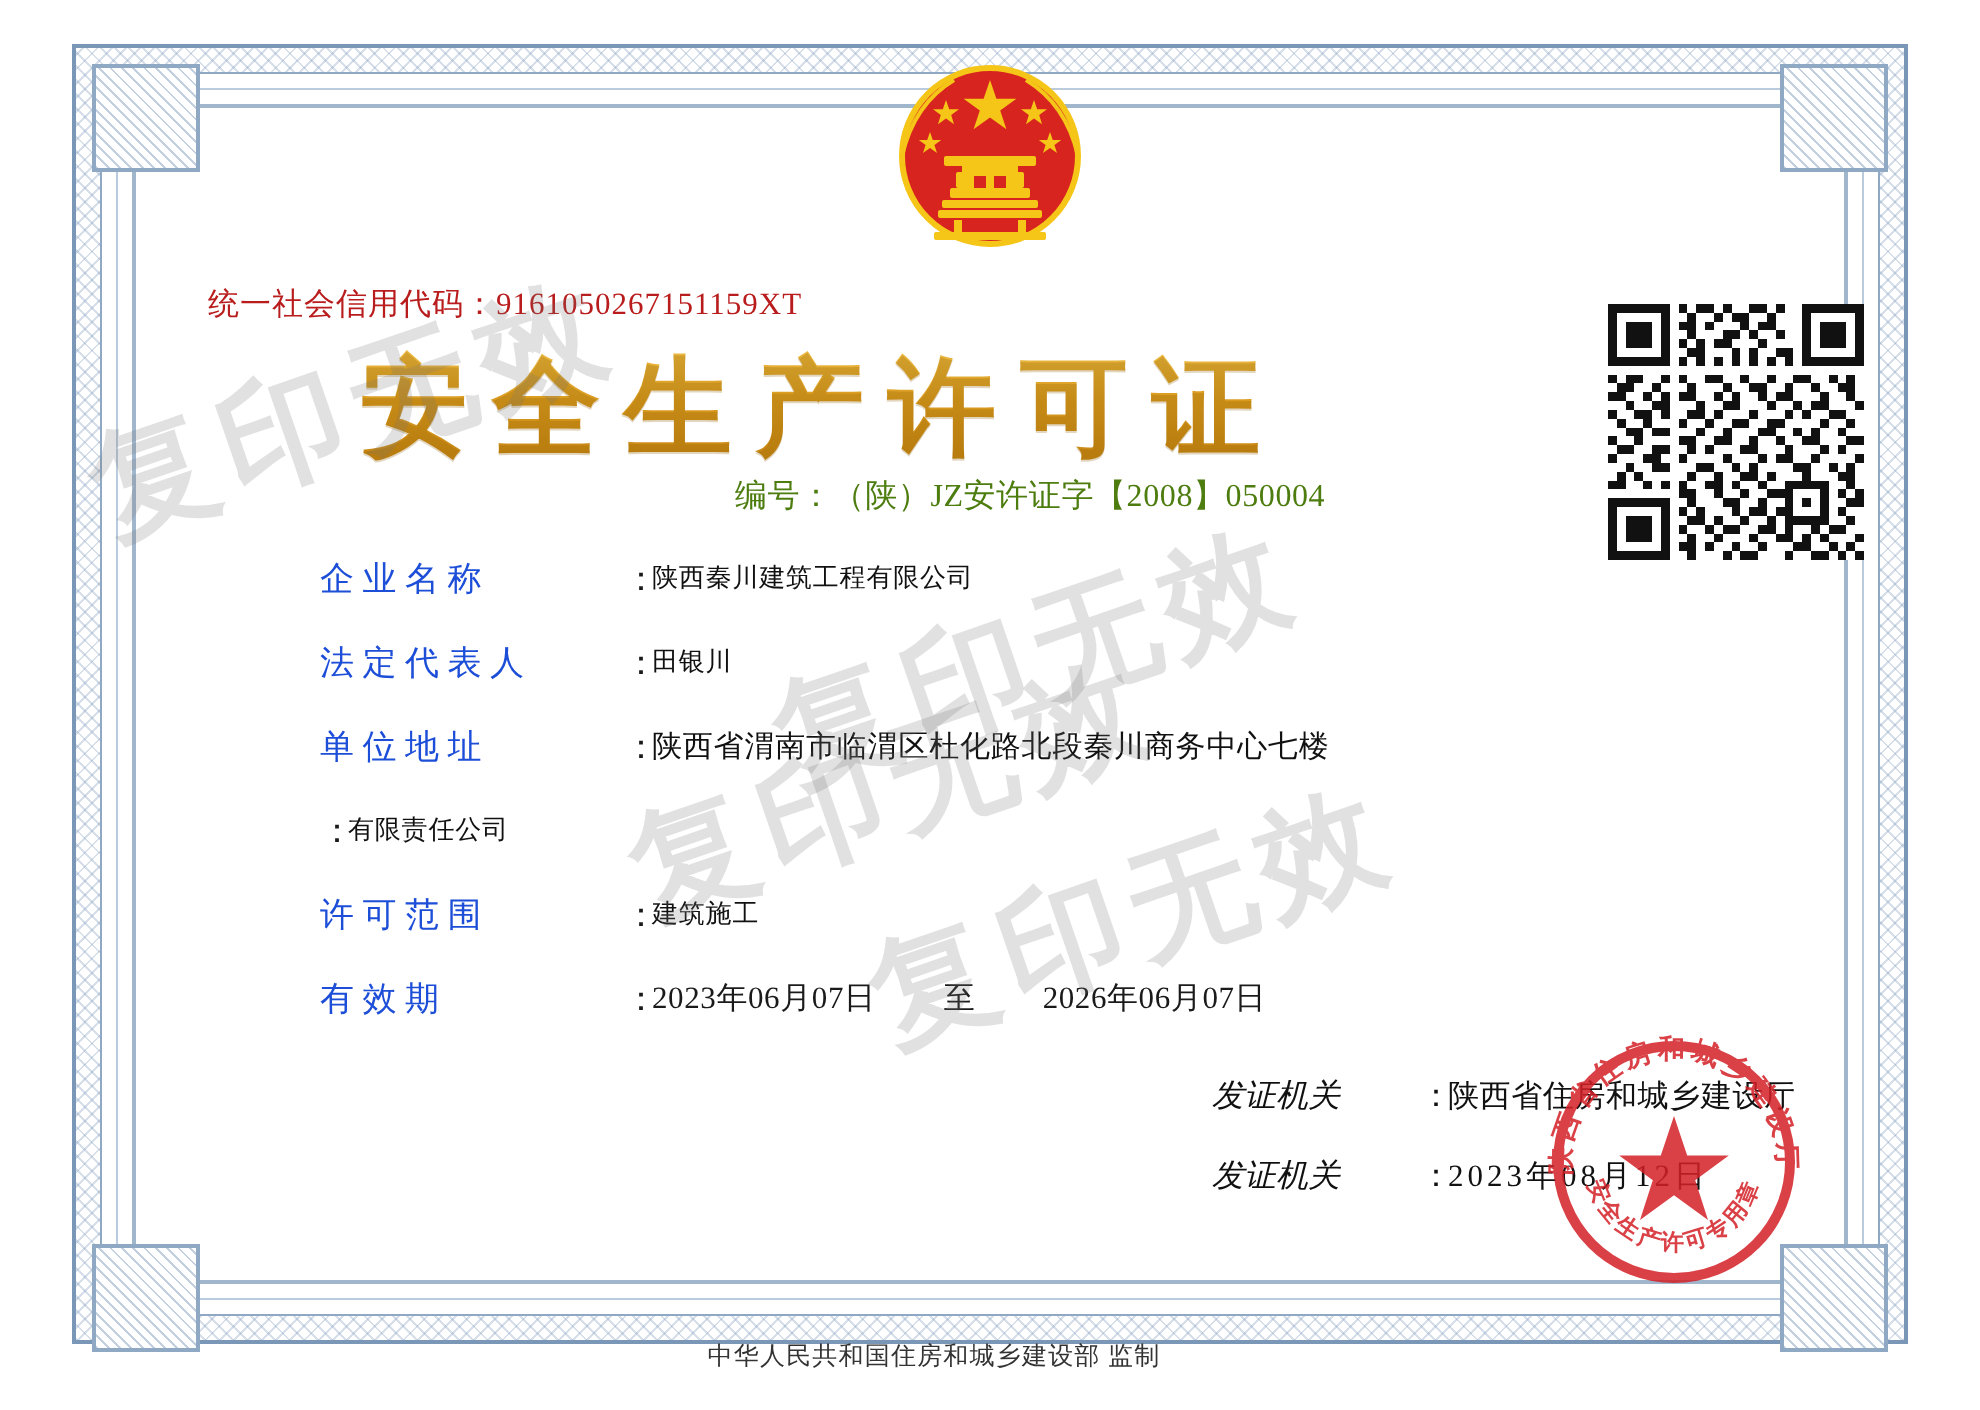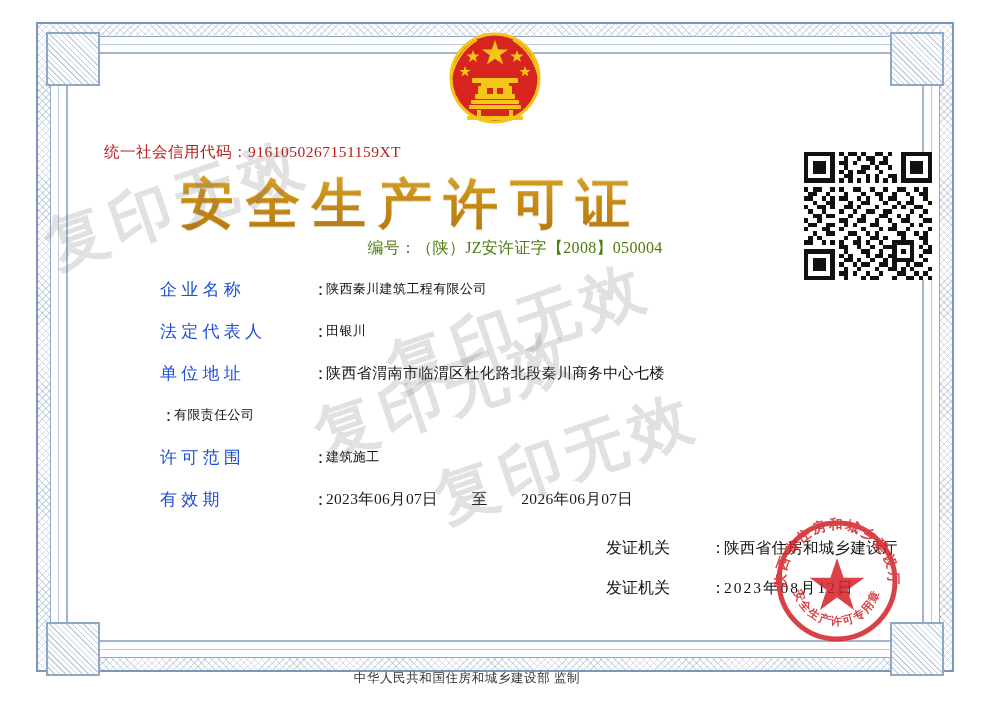--- a/index.html
+++ b/index.html
@@ -199,20 +199,21 @@
   }
   .issue .iss-row {
     display: flex;
     align-items: center;
     height: 40px;
   }
   .issue .iss-label {
     width: 104px;
     display: flex;
     justify-content: space-between;
+    font-style: italic;
   }
   .issue .iss-colon { width: 14px; text-align: center; }
   .issue .iss-value { font-size: 15.5px; letter-spacing: 0.3px; }
   .issue .date-parts { font-size: 15.5px; letter-spacing: 2px; }
 
   
   .footer {
     position: absolute;
     left: 0;
     top: 670px;

